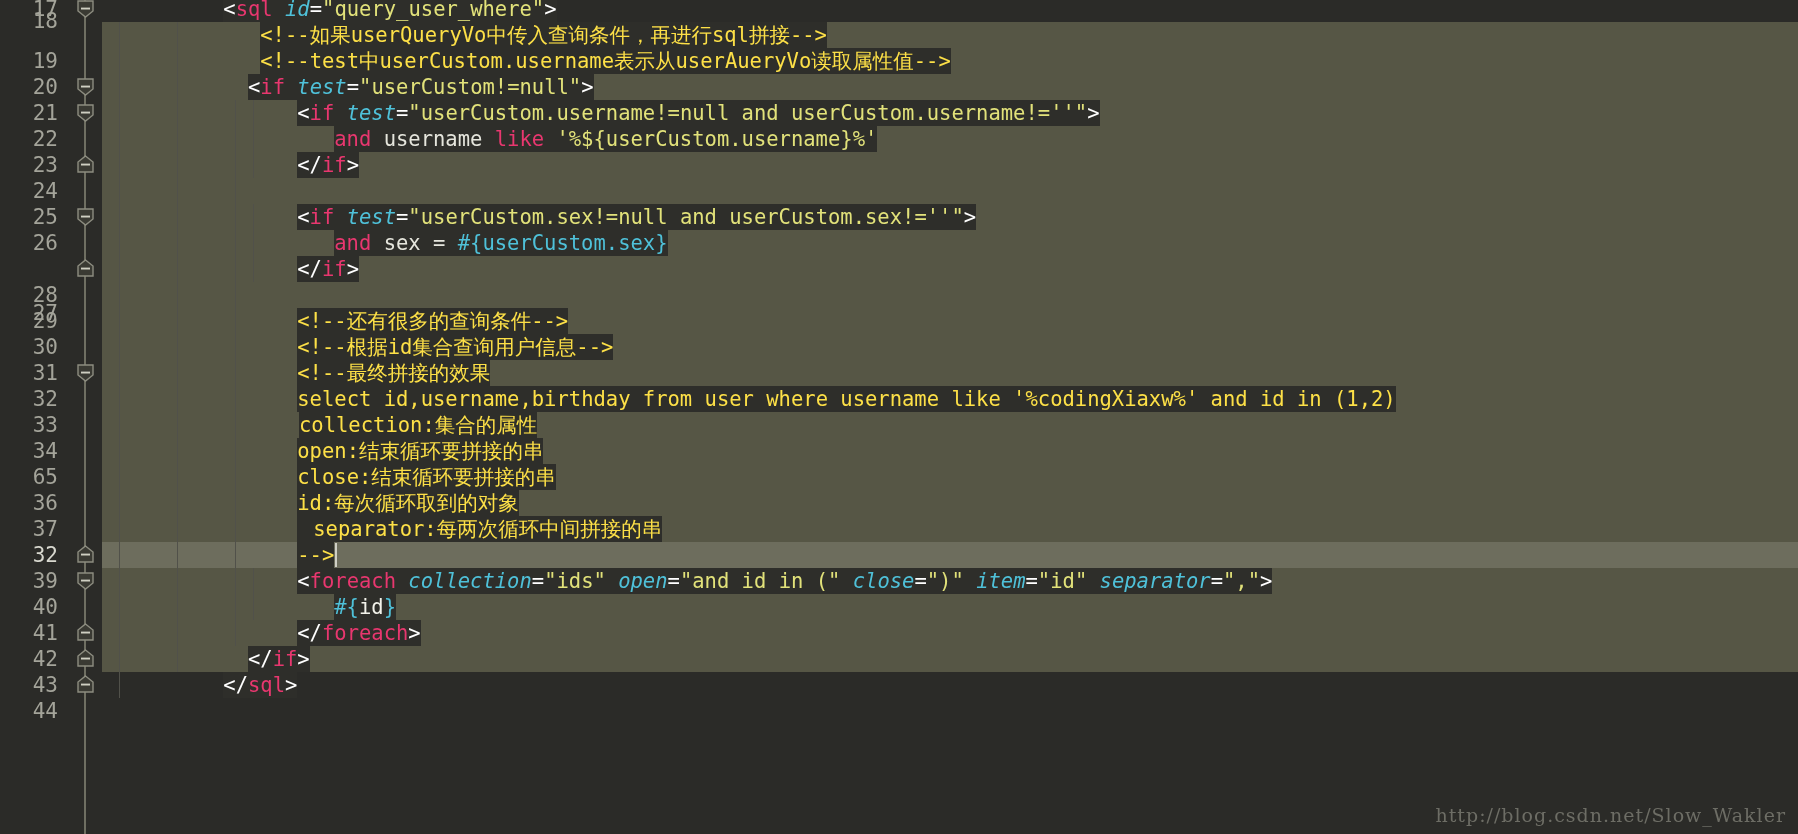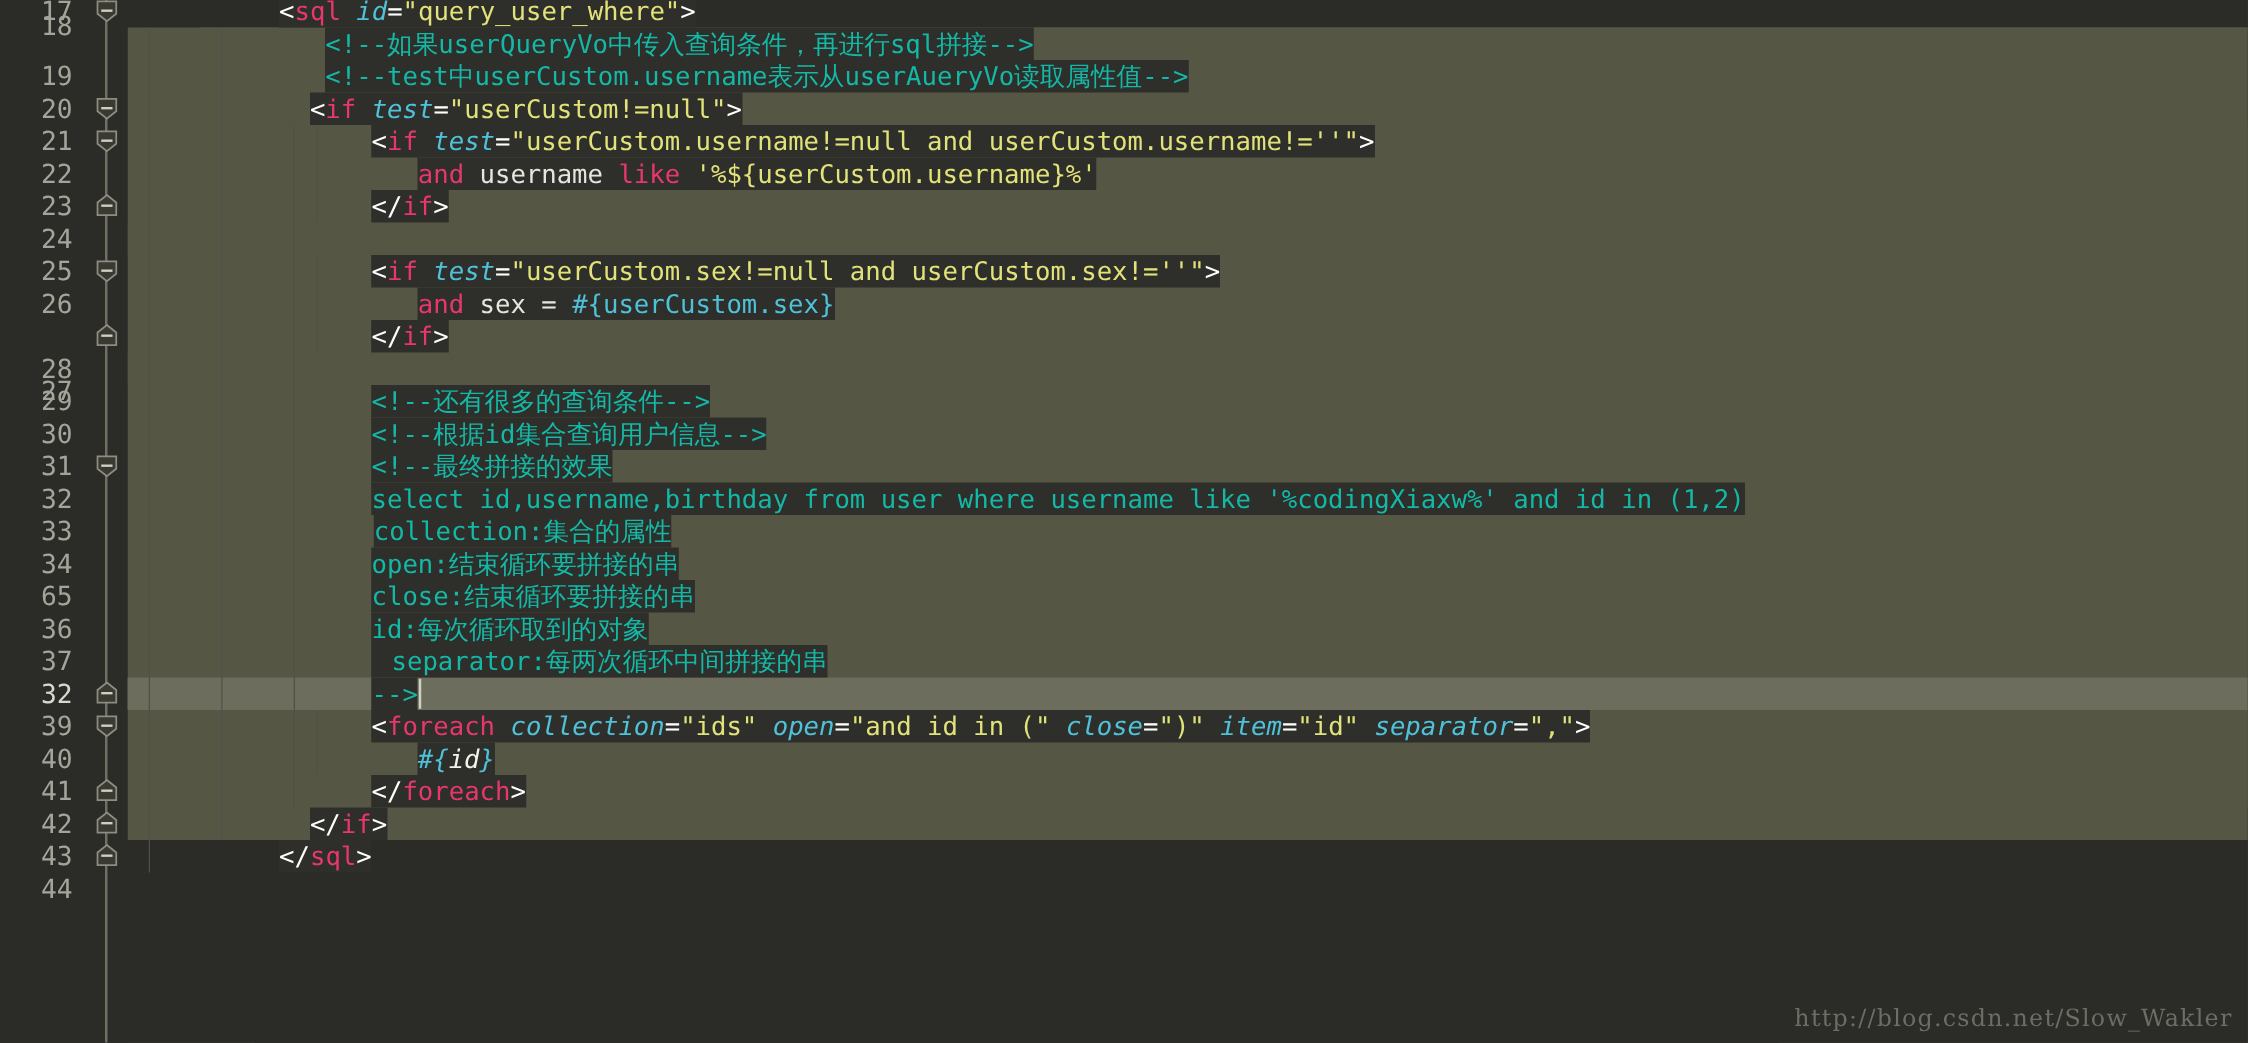--- a/index.html
+++ b/index.html
@@ -126,21 +126,21 @@
     background: #51514a;
     z-index: 4;
   }
 
   
   .t-punct   { color: #ffffff; }
   .t-tag     { color: #e8376f; }
   .t-attr    { color: #4fc1d9; font-style: italic; }
   .t-eq      { color: #ffffff; }
   .t-str     { color: #e2e27a; }
-  .t-comment { color: #14b8a6; }
+  .t-comment { color: #fde047; }
   .t-plain   { color: #e6e6dd; }
   .t-kw      { color: #e8376f; }
   .t-el      { color: #4fc1d9; }
   .t-white   { color: #f2f2ea; }
 
   
   #watermark {
     position: absolute;
     right: 12px;
     bottom: 8px;
@@ -181,21 +181,21 @@
       <div class="row" style="top: 334px;"><span class="rowtext codebg" style="left: 297.28px;"><span class="t-comment">&lt;!--根据id集合查询用户信息--&gt;</span></span></div>
       <div class="row" style="top: 360px;"><span class="rowtext codebg" style="left: 297.28px;"><span class="t-comment">&lt;!--最终拼接的效果</span></span></div>
       <div class="row" style="top: 386px;"><span class="rowtext codebg" style="left: 297.28px;"><span class="t-comment">select id,username,birthday from user where username like '%codingXiaxw%' and id in (1,2)</span></span></div>
       <div class="row" style="top: 412px;"><span class="rowtext codebg" style="left: 299px;"><span class="t-comment">collection:集合的属性</span></span></div>
       <div class="row" style="top: 438px;"><span class="rowtext codebg" style="left: 297.28px;"><span class="t-comment">open:结束循环要拼接的串</span></span></div>
       <div class="row" style="top: 464px;"><span class="rowtext codebg" style="left: 297.28px;"><span class="t-comment">close:结束循环要拼接的串</span></span></div>
       <div class="row" style="top: 490px;"><span class="rowtext codebg" style="left: 297.28px;"><span class="t-comment">id:每次循环取到的对象</span></span></div>
       <div class="row" style="top: 516px;"><span class="rowtext codebg" style="left: 297.28px; padding-left: 16px;"><span class="t-comment">separator:每两次循环中间拼接的串</span></span></div>
       <div class="row" style="top: 542px;"><span class="rowtext codebg" style="left: 297.28px;"><span class="t-comment">--&gt;</span></span></div>
       <div class="row" style="top: 568px;"><span class="rowtext codebg" style="left: 297.28px;"><span class="t-punct">&lt;</span><span class="t-tag">foreach</span><span class="t-plain"> </span><span class="t-attr">collection</span><span class="t-eq">=</span><span class="t-str">"ids"</span><span class="t-plain"> </span><span class="t-attr">open</span><span class="t-eq">=</span><span class="t-str">"and id in ("</span><span class="t-plain"> </span><span class="t-attr">close</span><span class="t-eq">=</span><span class="t-str">")"</span><span class="t-plain"> </span><span class="t-attr">item</span><span class="t-eq">=</span><span class="t-str">"id"</span><span class="t-plain"> </span><span class="t-attr">separator</span><span class="t-eq">=</span><span class="t-str">","</span><span class="t-punct">&gt;</span></span></div>
-      <div class="row" style="top: 594px;"><span class="rowtext codebg" style="left: 334.27px; font-style: italic;"><span class="t-el">#{</span><span class="t-white">id</span><span class="t-el">}</span></span></div>
+      <div class="row" style="top: 594px;"><span class="rowtext codebg" style="left: 334.27px;"><span class="t-el">#{</span><span class="t-white">id</span><span class="t-el">}</span></span></div>
       <div class="row" style="top: 620px;"><span class="rowtext codebg" style="left: 297.28px;"><span class="t-punct">&lt;/</span><span class="t-tag">foreach</span><span class="t-punct">&gt;</span></span></div>
       <div class="row" style="top: 646px;"><span class="rowtext codebg" style="left: 247.96px;"><span class="t-punct">&lt;/</span><span class="t-tag">if</span><span class="t-punct">&gt;</span></span></div>
       <div class="row" style="top: 672px;"><span class="rowtext codebg" style="left: 223.3px;"><span class="t-punct">&lt;/</span><span class="t-tag">sql</span><span class="t-punct">&gt;</span></span></div>
     </div>
 
   <div id="guides">
       <div class="indent-guide" style="left: 119px; top: 22px; height: 676px;"></div>
       <div class="indent-guide" style="left: 177px; top: 22px; height: 650px;"></div>
       <div class="indent-guide" style="left: 235px; top: 100px; height: 546px;"></div>
       <div class="indent-guide" style="left: 253px; top: 100px; height: 78px;"></div>

